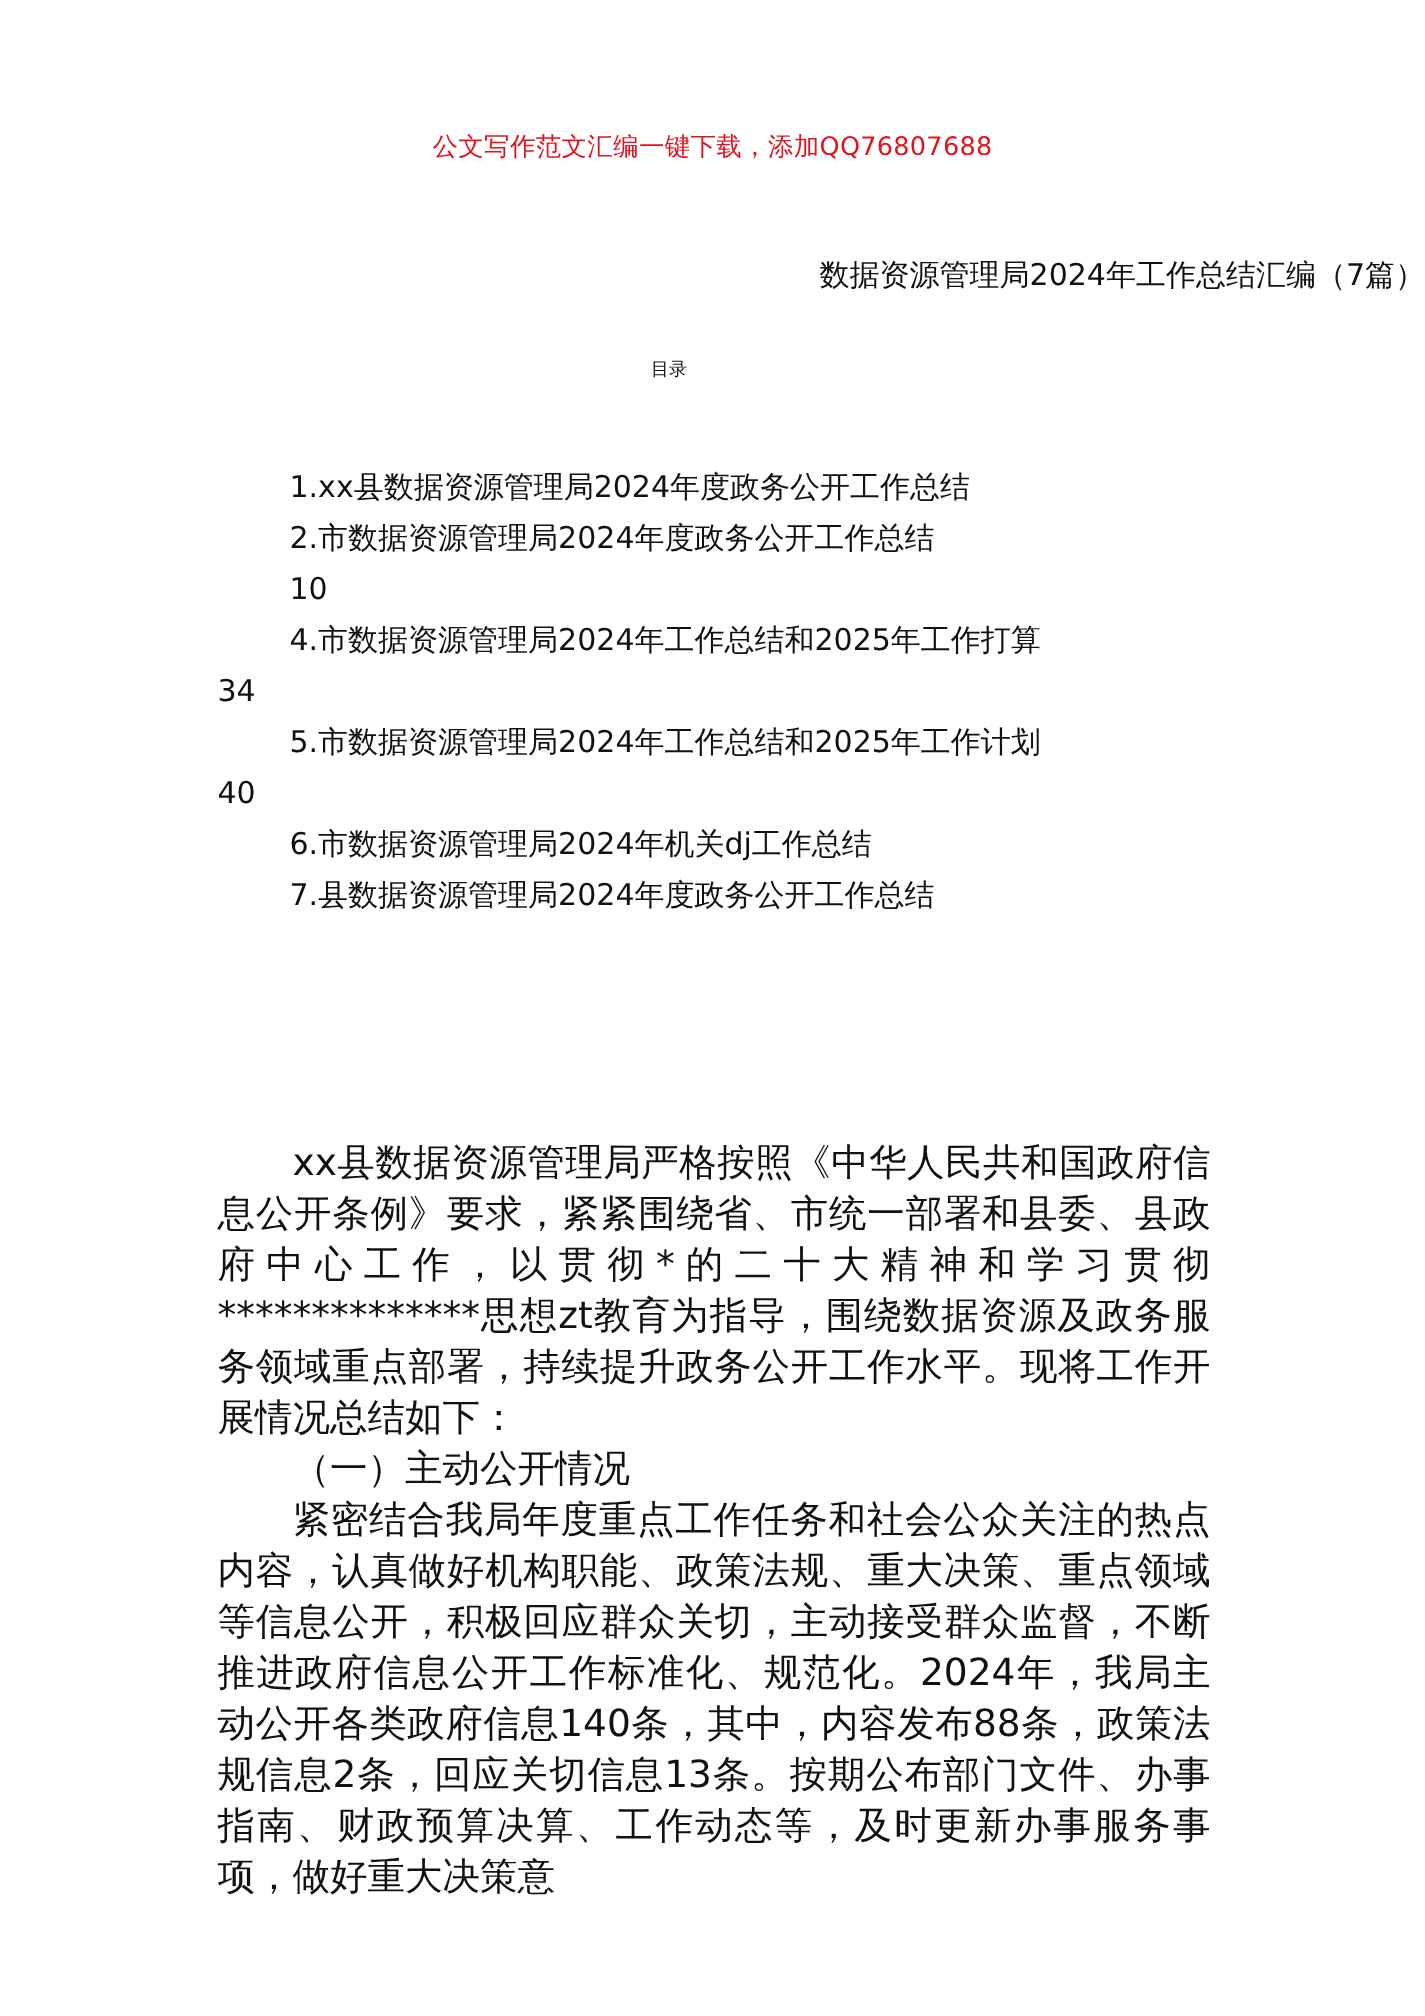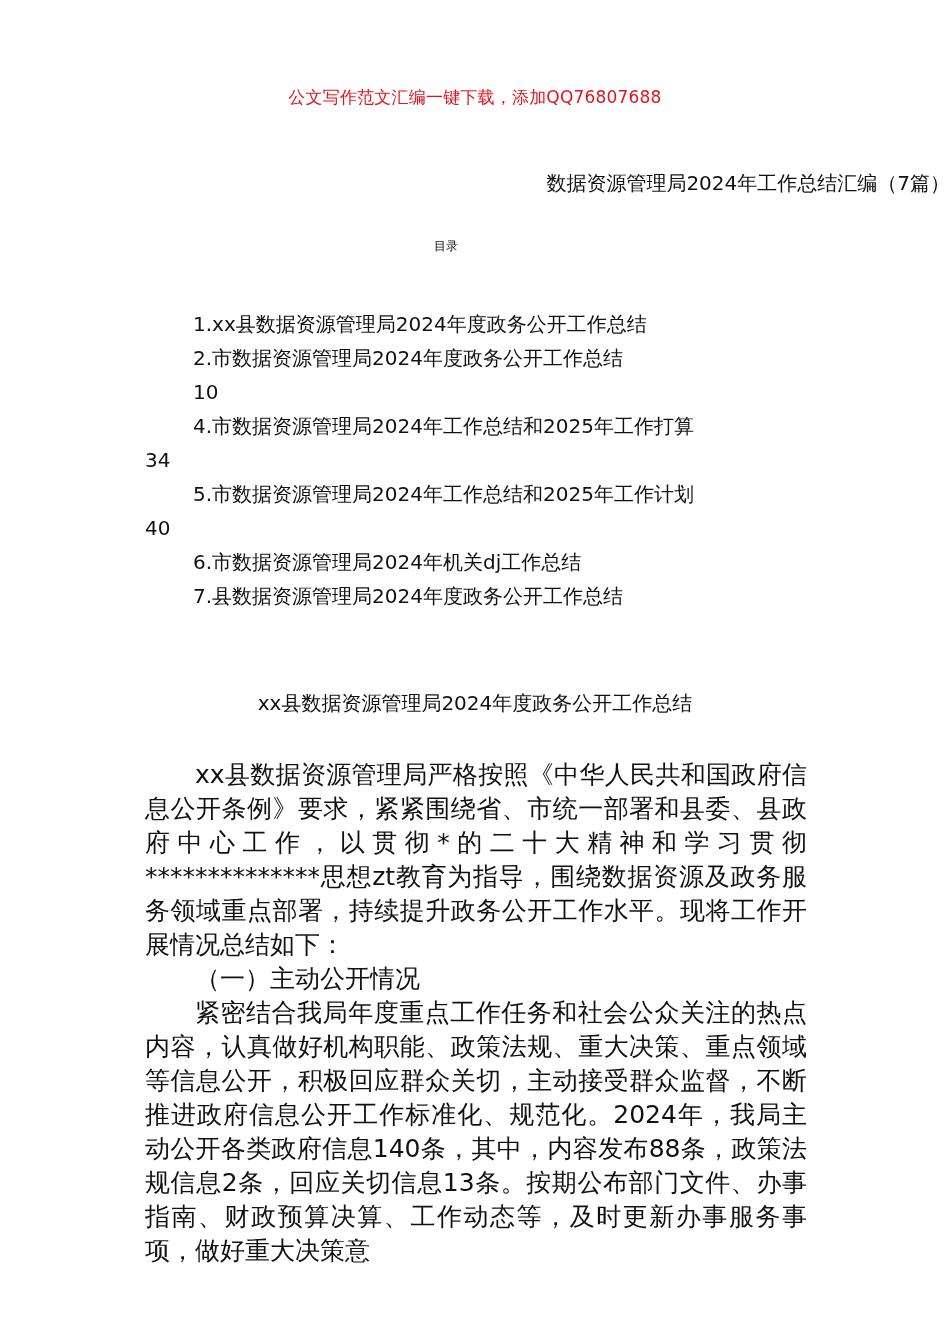--- a/index.html
+++ b/index.html
@@ -67,20 +67,19 @@
       <span class="toc-dots"></span>
       <span class="toc-page">35</span>
     </div>
     <div class="toc-line indent">
       <span class="toc-title">7.县数据资源管理局2024年度政务公开工作总结</span>
       <span class="toc-dots"></span>
       <span class="toc-page">42</span>
     </div>
   </div>
 
-  <div class="section-title">xx县数据资源管理局2024年度政务公开工作总结</div>
 
   <div class="body">
     <p class="indent-first">xx县数据资源管理局严格按照《中华人民共和国政府信息公开条例》要求，紧紧围绕省、市统一部署和县委、县政府中心工作，以贯彻*的二十大精神和学习贯彻**************思想zt教育为指导，围绕数据资源及政务服务领域重点部署，持续提升政务公开工作水平。现将工作开展情况总结如下：</p>
     <p class="subhead">（一）主动公开情况</p>
     <p class="indent-first">紧密结合我局年度重点工作任务和社会公众关注的热点内容，认真做好机构职能、政策法规、重大决策、重点领域等信息公开，积极回应群众关切，主动接受群众监督，不断推进政府信息公开工作标准化、规范化。2024年，我局主动公开各类政府信息140条，其中，内容发布88条，政策法规信息2条，回应关切信息13条。按期公布部门文件、办事指南、财政预算决算、工作动态等，及时更新办事服务事项，做好重大决策意</p>
   </div>
 </div>
 
 </body></html>

